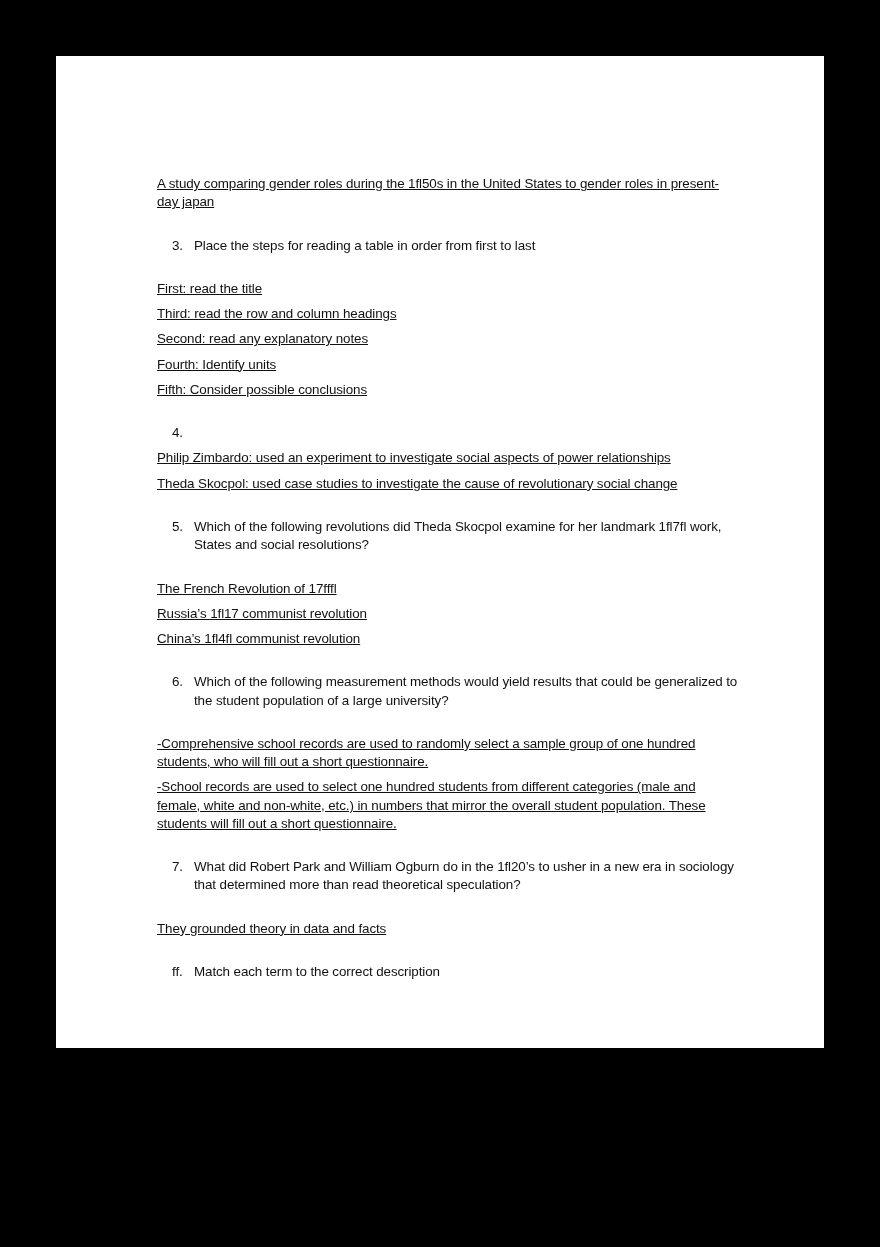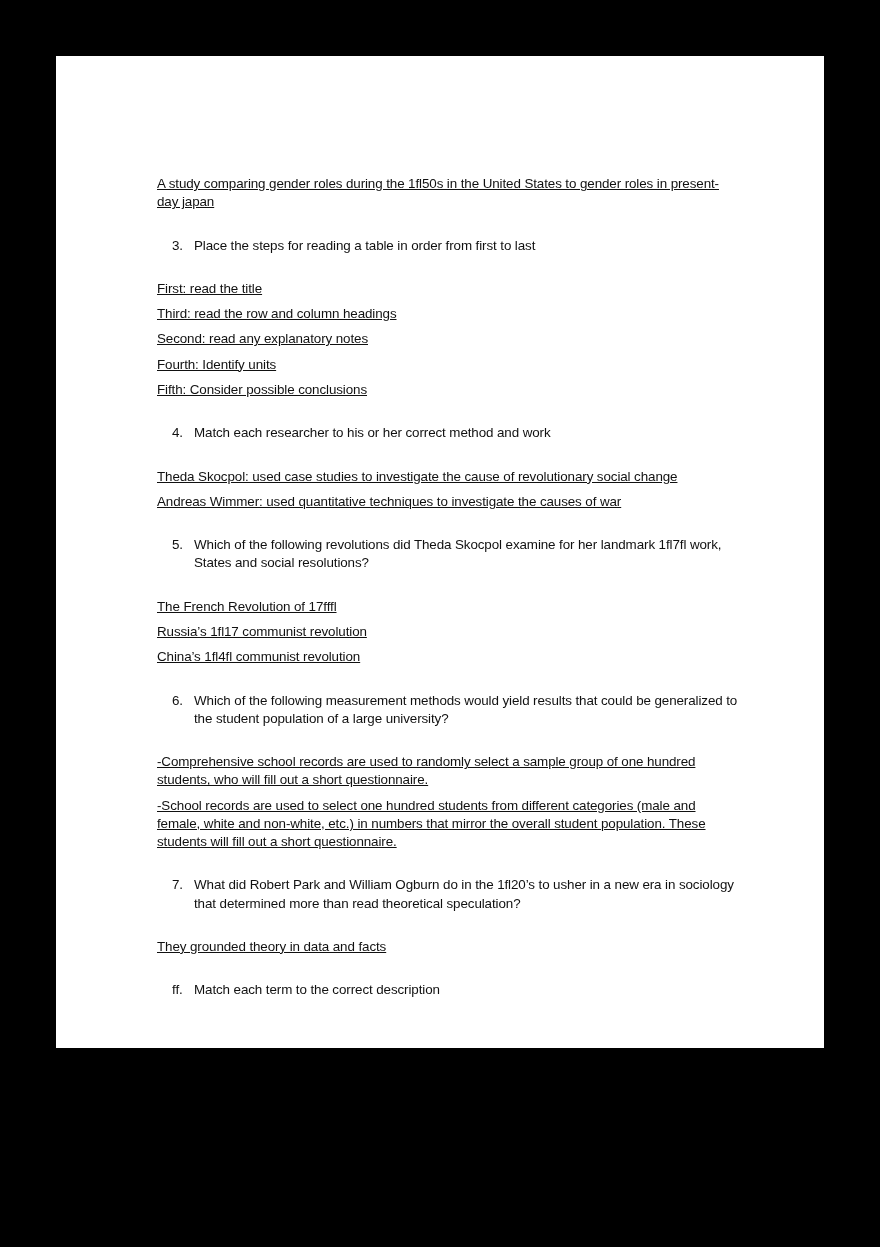--- a/index.html
+++ b/index.html
@@ -65,25 +65,24 @@
     <div class="gap"></div>
     <p class="para">First: read the title</p>
     <p class="para">Third: read the row and column headings</p>
     <p class="para">Second: read any explanatory notes</p>
     <p class="para">Fourth: Identify units</p>
     <p class="para">Fifth: Consider possible conclusions</p>
     <div class="gap"></div>
 
     <div class="list-item">
       <span class="num">4.</span>
-      <span>Match each researcher to his or her correct method and work</span>
     </div>
     <div class="gap"></div>
+    <p class="para">Philip Zimbardo: used an experiment to investigate social aspects of power relationships</p>
     <p class="para">Theda Skocpol: used case studies to investigate the cause of revolutionary social change</p>
-    <p class="para">Andreas Wimmer: used quantitative techniques to investigate the causes of war</p>
     <div class="gap"></div>
 
     <div class="list-item">
       <span class="num">5.</span>
       <span>Which of the following revolutions did Theda Skocpol examine for her landmark 1fl7fl work, States and social resolutions?</span>
     </div>
     <div class="gap"></div>
     <p class="para">The French Revolution of 17fffl</p>
     <p class="para">Russia’s 1fl17 communist revolution</p>
     <p class="para">China’s 1fl4fl communist revolution</p>

